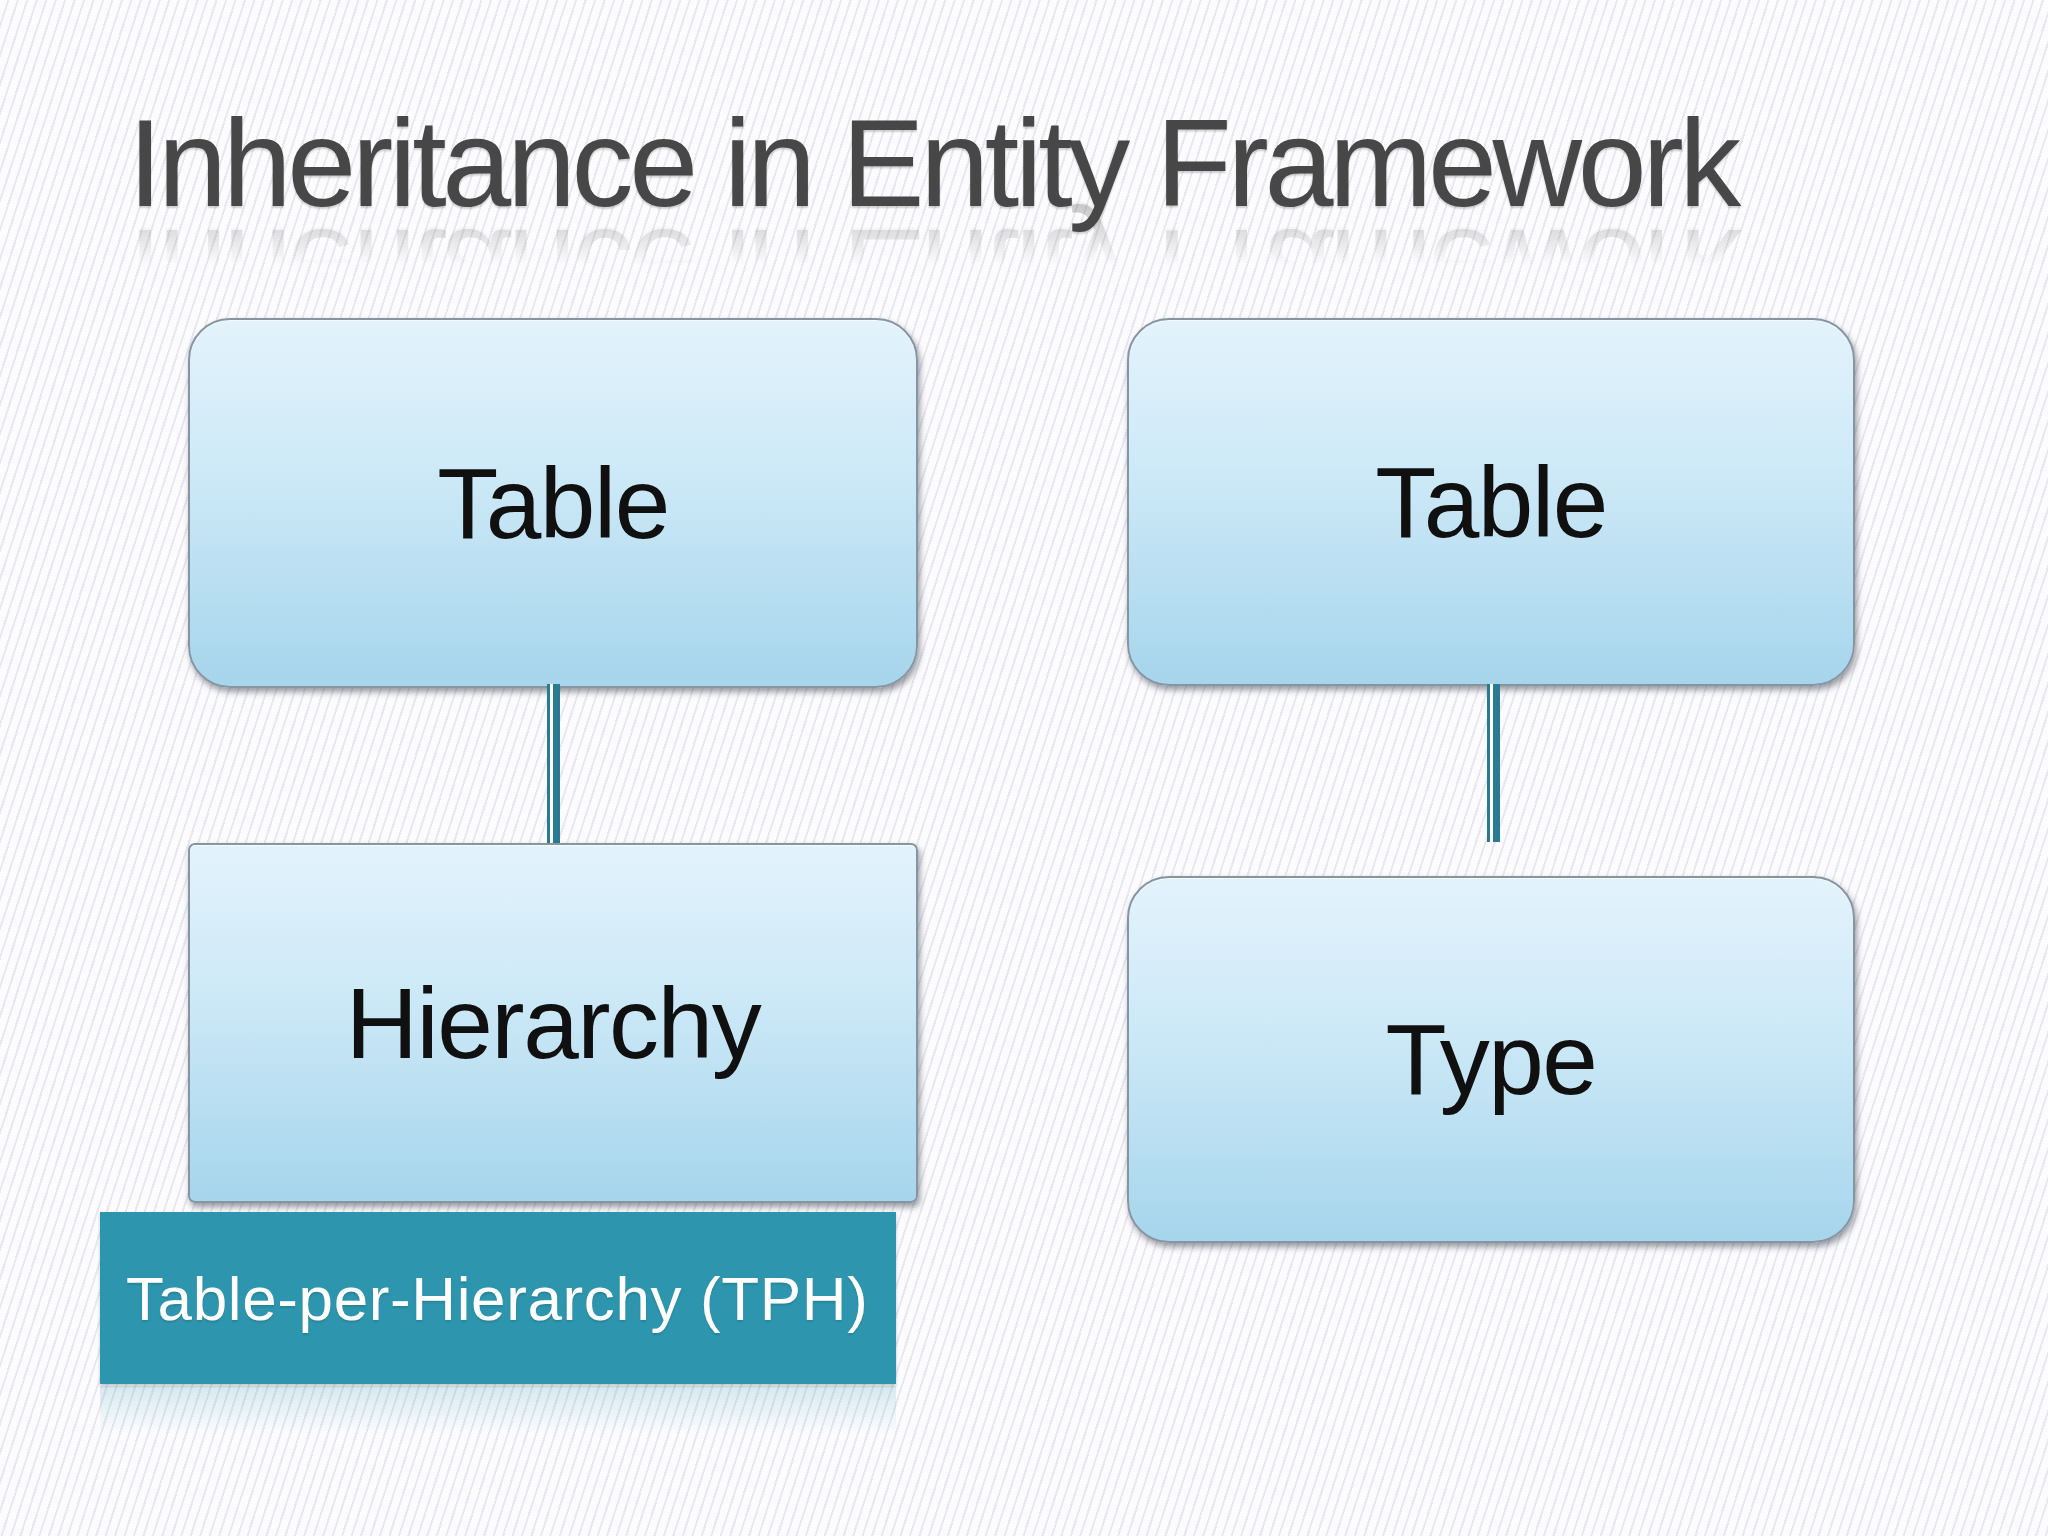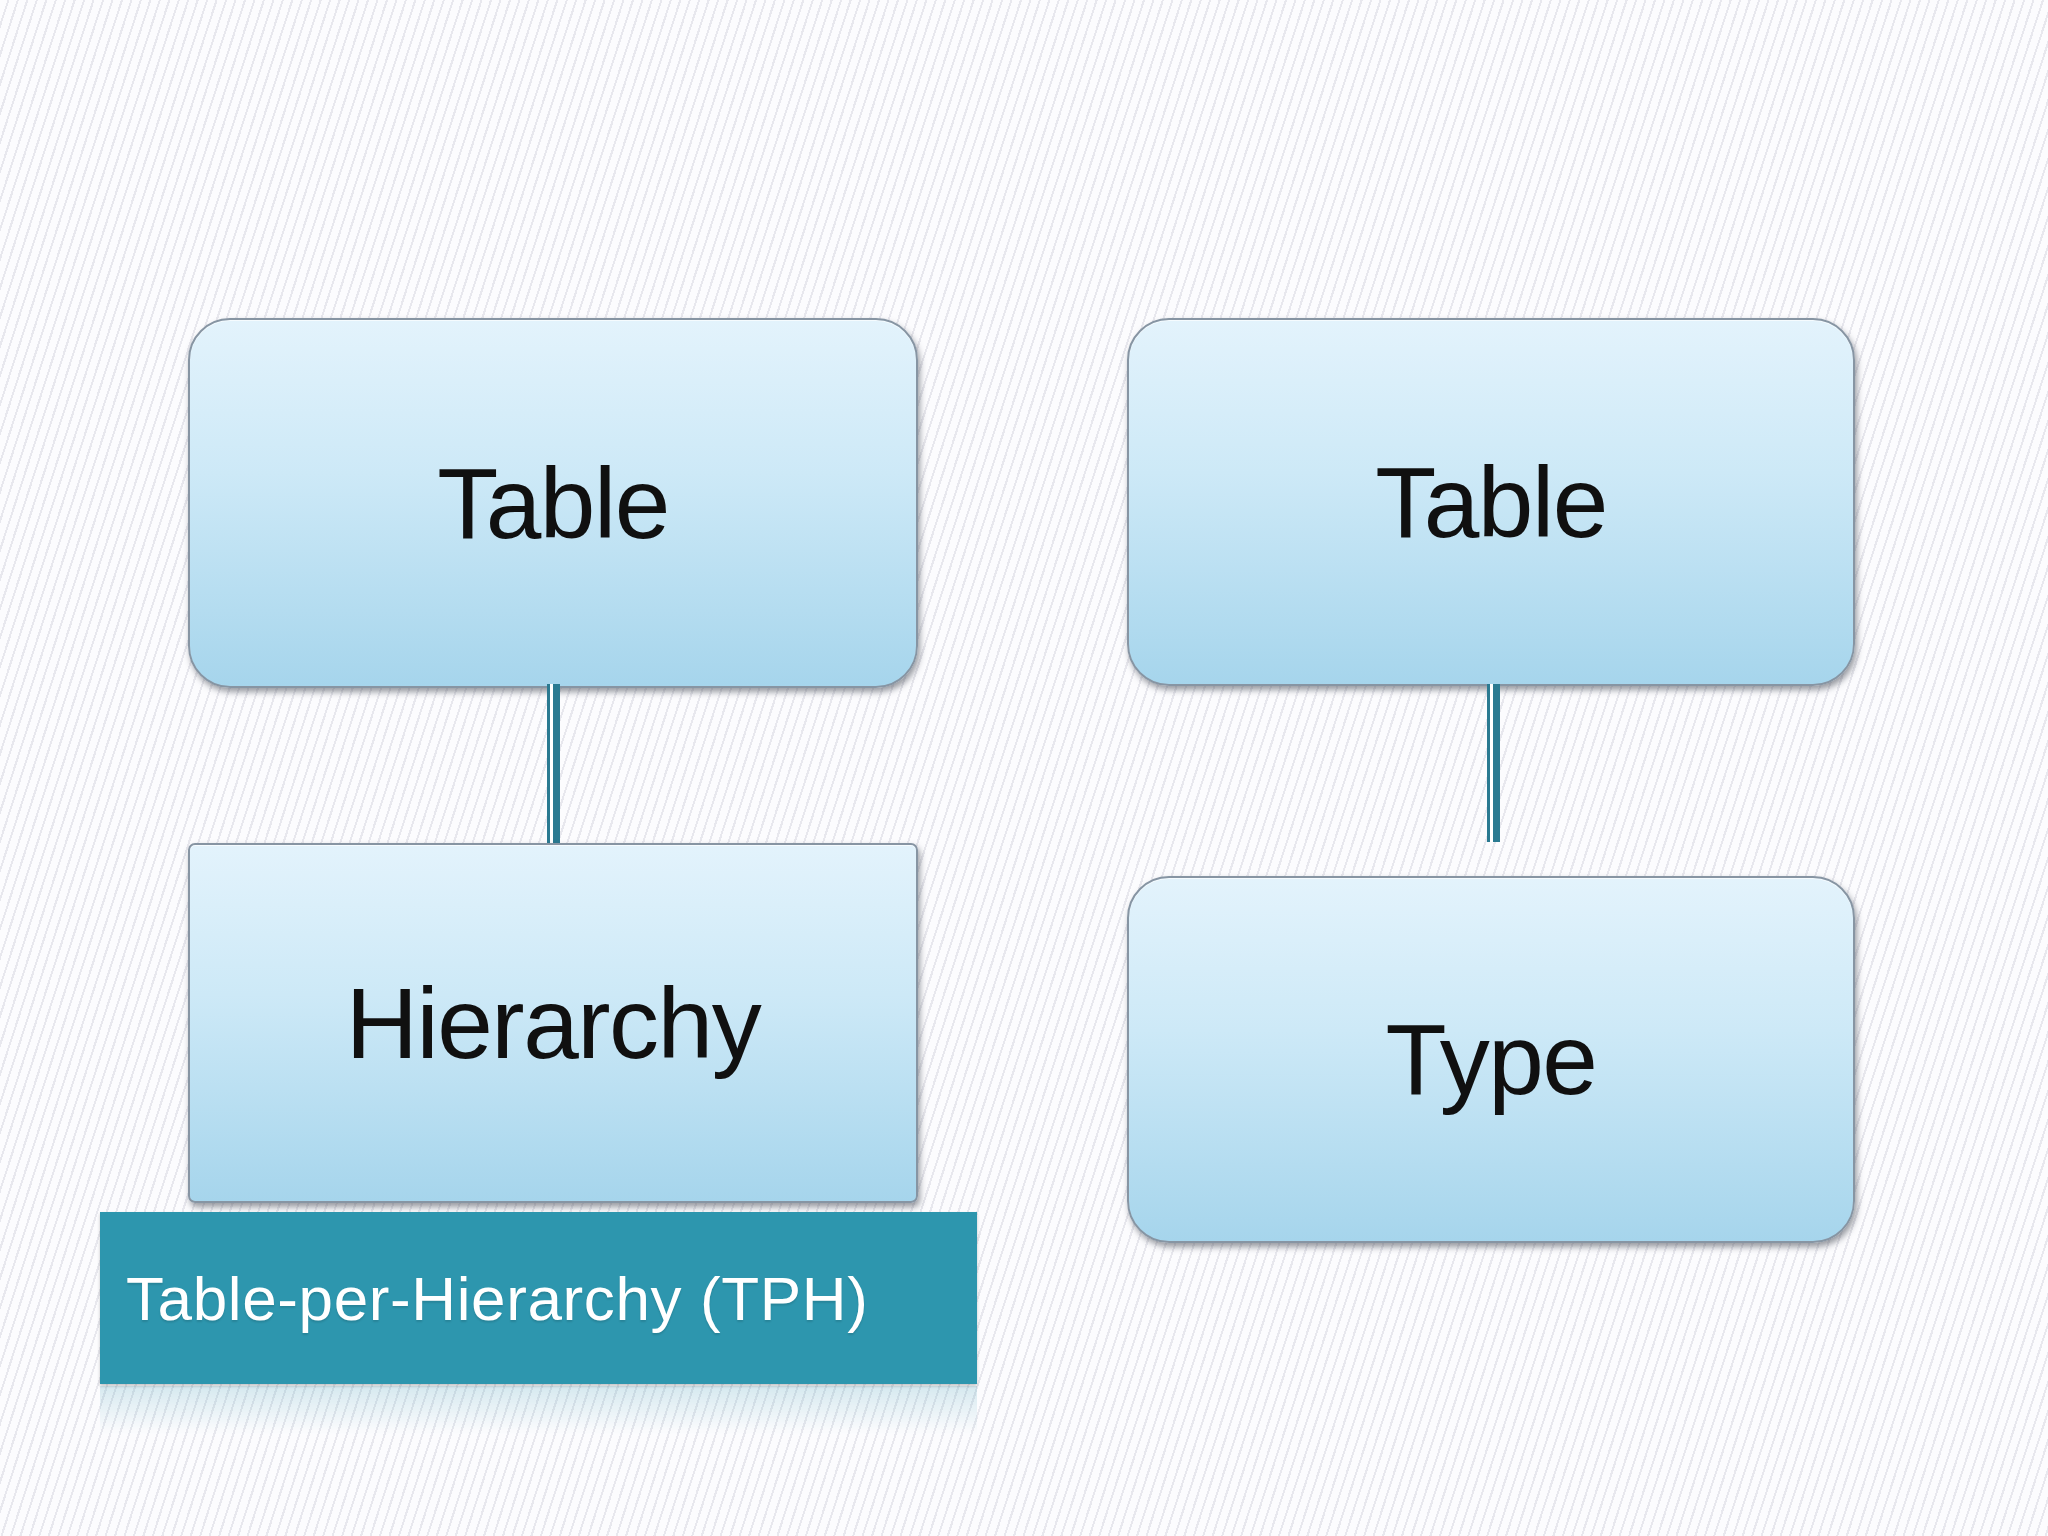--- a/index.html
+++ b/index.html
@@ -84,33 +84,34 @@
     color: #ffffff;
     letter-spacing: 0.01em;
     white-space: nowrap;
     text-shadow: 0 2px 2px rgba(0,0,0,0.12);
   }
 
   
   #tph-top-box    { left: 188px;  top: 318px;  width: 730px; height: 370px; }
   #tph-connector  { left: 547px;  top: 684px;  height: 161px; }
   #tph-bottom-box { left: 188px;  top: 843px;  width: 730px; height: 360px; border-radius: 7px; }
-  #tph-bar        { left: 100px;  top: 1212px; width: 877px; }
+  #tph-bar        { left: 100px;  top: 1212px; width: 796px; }
 
   
   #tpt-top-box    { left: 1127px; top: 318px;  width: 728px; height: 368px; }
   #tpt-connector  { left: 1487px; top: 684px;  height: 158px; }
   #tpt-bottom-box { left: 1127px; top: 840px;  width: 728px; height: 367px; margin-top: 36px; }
   #tpt-bar        { left: 993px;  top: 1212px; width: 954px; }
 </style>
 </head>
 <body>
 
 <div id="slide">
 
+  <div class="title">Inheritance in Entity Framework</div>
 
   <div class="node-box" id="tph-top-box">
     <span class="node-label">Table</span>
   </div>
 
   <div class="connector" id="tph-connector"></div>
 
   <div class="node-box" id="tph-bottom-box">
     <span class="node-label">Hierarchy</span>
   </div>

